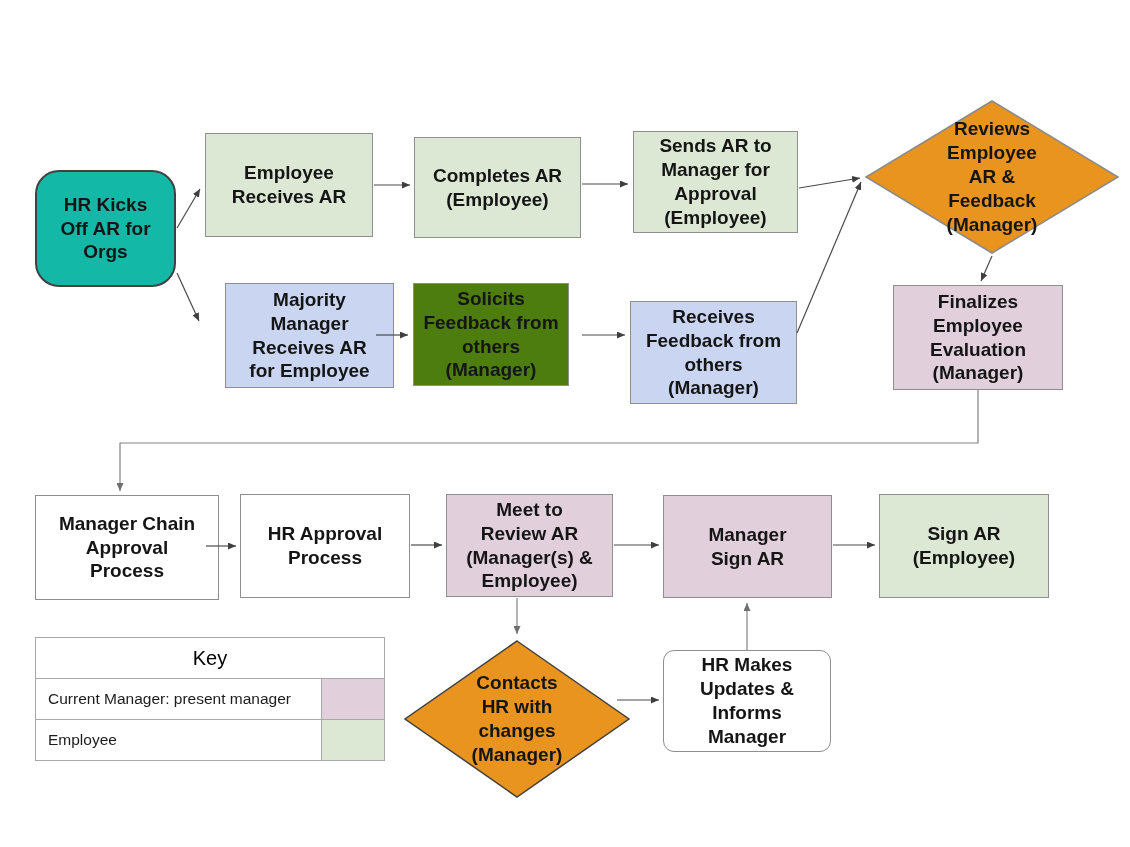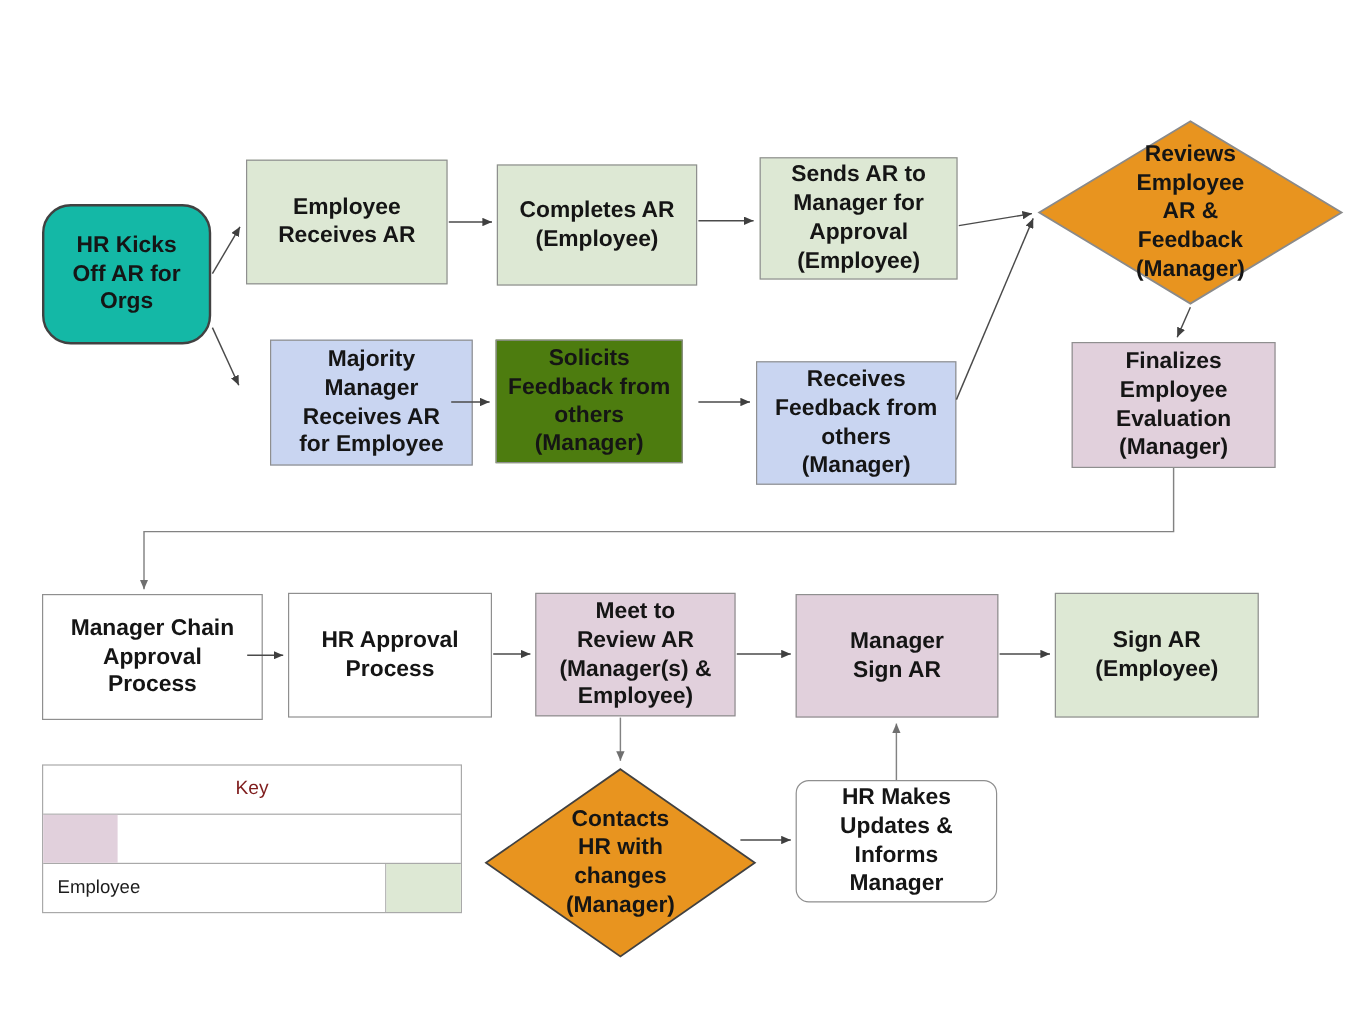--- a/index.html
+++ b/index.html
@@ -30,21 +30,21 @@
   .arrow-layer{position:absolute;left:0;top:0;pointer-events:none;z-index:3;}
   .arrow{fill:none;stroke:#4a4a4a;stroke-width:1.2;marker-end:url(#arrowDark);}
   .arrow--light{stroke:#828282;marker-end:url(#arrowGray);}
   
   .key-table{
     position:absolute;left:35px;top:637px;width:350px;box-sizing:border-box;
     border:1px solid #A9A9A9;background:#fff;
   }
   .key-header{
     height:40px;display:flex;align-items:center;justify-content:center;
-    font-size:16px;color:#7f1d1d;border-bottom:1px solid #A9A9A9;
+    font-size:20px;color:#000000;border-bottom:1px solid #A9A9A9;
   }
   .key-row{display:flex;border-bottom:1px solid #A9A9A9;}
   .key-row:last-child{border-bottom:none;}
   .key-label{
     flex:1;display:flex;align-items:center;padding:6px 8px 6px 12px;
     font-size:15.5px;line-height:1.3;color:#1c1c1c;box-sizing:border-box;
     border-right:1px solid #A9A9A9;
   }
   .key-swatch{width:62px;}
   .key-row--tall{min-height:55px;}
@@ -150,20 +150,21 @@
   <div class="node" style="left: 663px; top: 650px; width: 168px; height: 102px; background-color: rgb(255, 255, 255); border-radius: 11px;">
     <span class="node-label">HR Makes
 Updates &amp;
 Informs
 Manager</span>
   </div>
 
   <div class="key-table">
     <div class="key-header">Key</div>
     <div class="key-row key-row--short">
+      <div class="key-label">Current Manager: present manager</div>
       <div class="key-swatch" style="background-color: rgb(225, 208, 220);"></div>
     </div>
     <div class="key-row key-row--short">
       <div class="key-label">Employee</div>
       <div class="key-swatch" style="background-color: rgb(221, 232, 212);"></div>
     </div>
   </div>
 
   <svg class="arrow-layer" width="1130" height="847" viewBox="0 0 1130 847">
     <defs>

